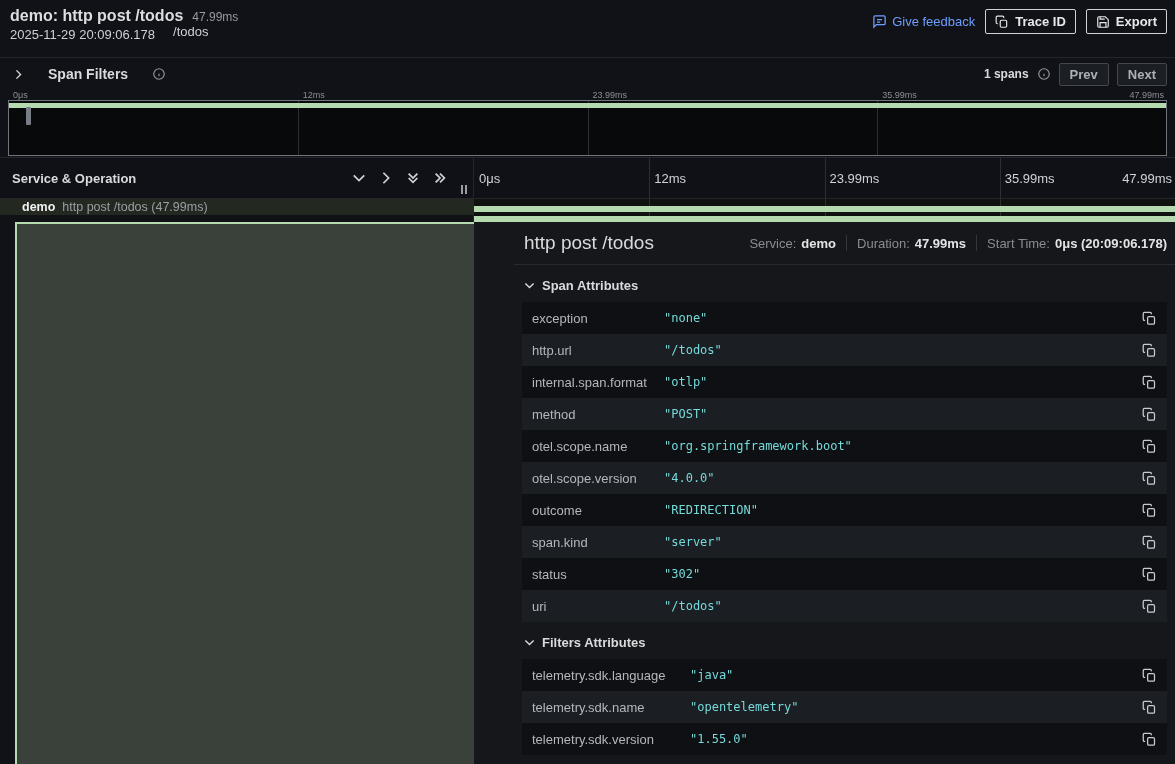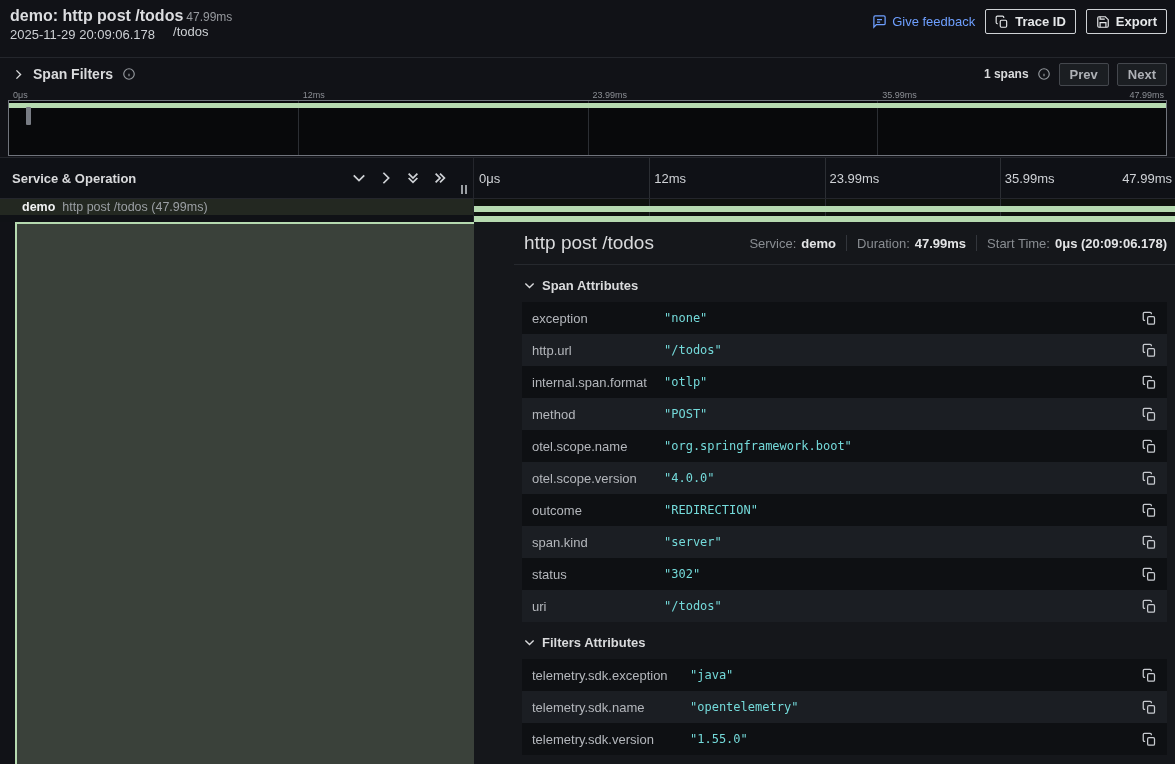--- a/index.html
+++ b/index.html
@@ -3,32 +3,32 @@
 <meta charset="utf-8">
 <style>
   * { box-sizing: border-box; margin: 0; padding: 0; }
   html,body { background:#0b0c0e; }
   body { font-family: "Liberation Sans", sans-serif; }
   .app { position:relative; width:1175px; height:764px; background:#111217; overflow:hidden; color:#d9dadc; }
 
   
   .top-header { position:absolute; top:0; left:0; right:0; height:57px; }
   .th-left { position:absolute; top:7px; left:10px; }
-  .th-title-row { display:flex; align-items:baseline; gap:3px; }
+  .th-title-row { display:flex; align-items:baseline; gap:9px; }
   .th-title { font-size:16px; font-weight:600; color:#dcdde0; }
   .th-duration { font-size:12px; color:#96999e; }
   .th-sub-row { margin-top:2px; display:flex; align-items:flex-start; gap:18px; font-size:13px; color:#cdd0d4; }
   .th-url { position:relative; top:-3px; }
   .th-right { position:absolute; top:9px; right:8px; display:flex; align-items:center; gap:10px; }
   .feedback-link { display:flex; align-items:center; gap:5px; color:#6e9fff; font-size:13px; font-weight:500; cursor:pointer; }
   .hbtn { display:flex; align-items:center; gap:6px; border:1px solid #cfd2d6; border-radius:2px; background:transparent; color:#e6e8ea; font-family:inherit; font-size:13px; font-weight:700; padding:4px 9px; cursor:pointer; }
 
   
   .filters-bar { position:absolute; top:57px; left:0; right:0; height:33px; border-top:1px solid #24262c; display:flex; align-items:center; }
-  .fb-left { display:flex; align-items:center; gap:9px; padding-left:13px; }
+  .fb-left { display:flex; align-items:center; gap:24px; padding-left:13px; }
   .fb-label { font-size:14px; font-weight:600; color:#d9dadc; }
   .fb-right { margin-left:auto; display:flex; align-items:center; gap:8px; padding-right:8px; }
   .fb-count { font-size:12px; font-weight:600; color:#d9dadc; }
   .nav-btn { border:1px solid #44474d; border-radius:2px; background:#1b1e22; color:#aeb1b6; font-family:inherit; font-size:13px; font-weight:600; padding:3px 10px; cursor:pointer; }
   .info-icon { color:#94989d; display:flex; cursor:pointer; }
 
   
   .minimap { position:absolute; top:90px; left:0; right:0; height:67px; }
   .mm-ticks { position:absolute; top:0; left:8px; right:8px; height:10px; font-size:9px; color:#8b8e94; }
   .tick-label { position:absolute; top:0; white-space:nowrap; }
@@ -388,21 +388,21 @@
           <svg width="11" height="11" viewBox="0 0 16 16" fill="none" stroke="#d9dadc" stroke-width="2">
               <path d="M2 5l6 6 6-6"></path>
             </svg>
         </span>
         <span class="section-title">Filters Attributes</span>
       </div>
 
       <div class="attr-table res-attrs">
 
           <div class="attr-row">
-            <span class="attr-key">telemetry.sdk.exception</span>
+            <span class="attr-key">telemetry.sdk.language</span>
             <span class="attr-value">"java"</span>
             <button class="copy-btn">
               <svg width="15" height="15" viewBox="0 0 24 24" fill="none" stroke="currentColor" stroke-width="2">
                 <rect x="9" y="9" width="11" height="12" rx="2"></rect>
                 <path d="M5 15H4a2 2 0 0 1-2-2V4a2 2 0 0 1 2-2h9a2 2 0 0 1 2 2v1"></path>
               </svg>
             </button>
           </div>
 
           <div class="attr-row">

